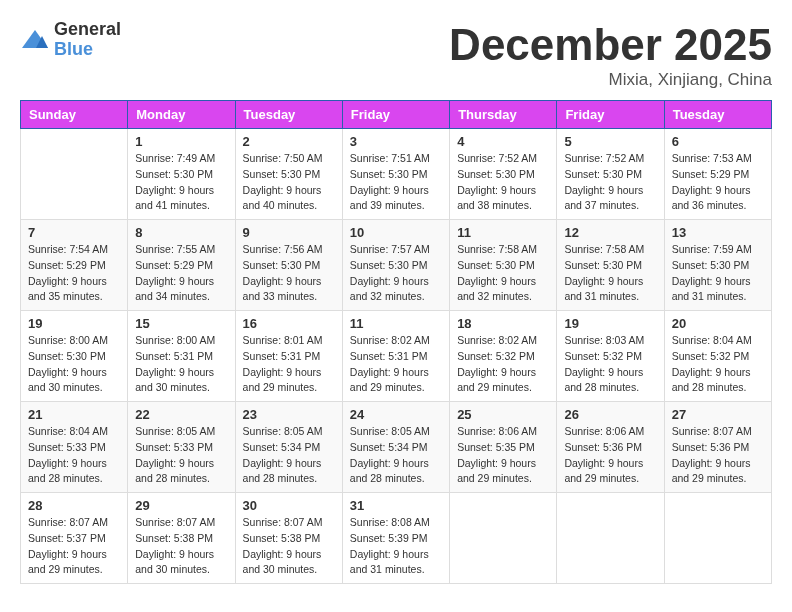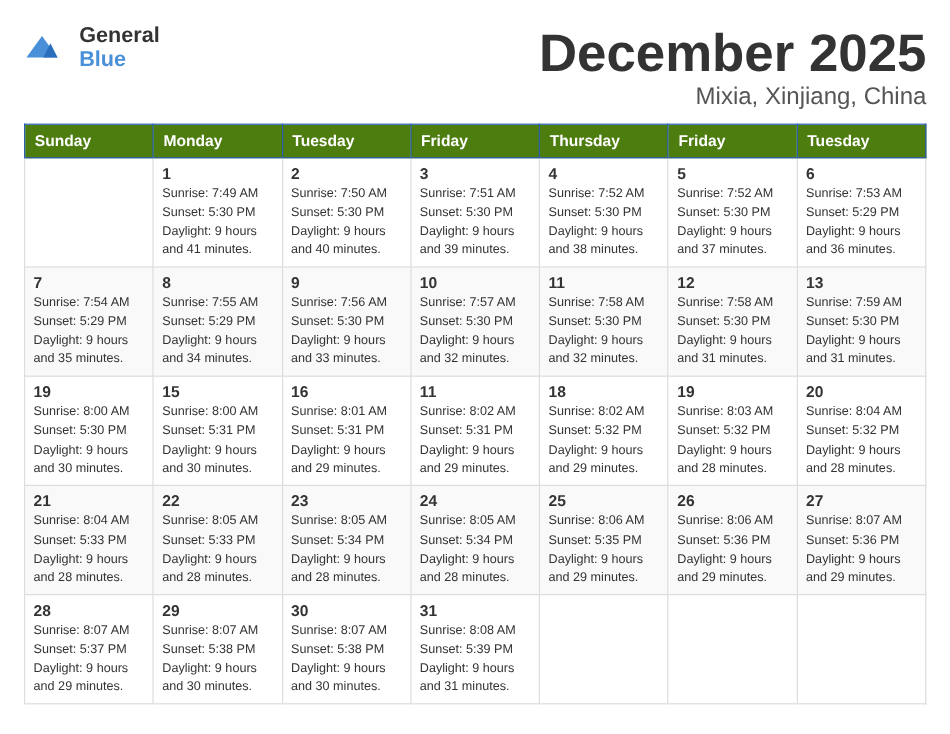--- a/index.html
+++ b/index.html
@@ -12,21 +12,21 @@
     }
     .header {
       display: flex;
       justify-content: space-between;
       align-items: flex-start;
       margin-bottom: 10px;
     }
     .logo {
       display: flex;
       align-items: center;
-      gap: 16px;
+      gap: 4px;
     }
     .logo-text {
       font-size: 18px;
       font-weight: bold;
       color: #333;
       line-height: 1.1;
     }
     .logo-text span {
       color: #4a90d9;
     }
@@ -36,30 +36,30 @@
     }
     .title-block {
       text-align: right;
     }
     .month-title {
       font-size: 44px;
       font-weight: bold;
       color: #333;
     }
     .location-title {
-      font-size: 20px;
+      font-size: 17px;
       color: #555;
     }
     .calendar {
       width: 100%;
       border-collapse: collapse;
       border: 1px solid #ccc;
     }
     .calendar th {
-      background-color: #4d7c0f;
+      background-color: #d946ef;
       color: #fff;
       text-align: left;
       padding: 6px 8px;
       font-size: 13px;
       border: 1px solid #2a5fae;
     }
     .calendar td {
       vertical-align: top;
       padding: 5px 7px;
       border: 1px solid #ddd;

